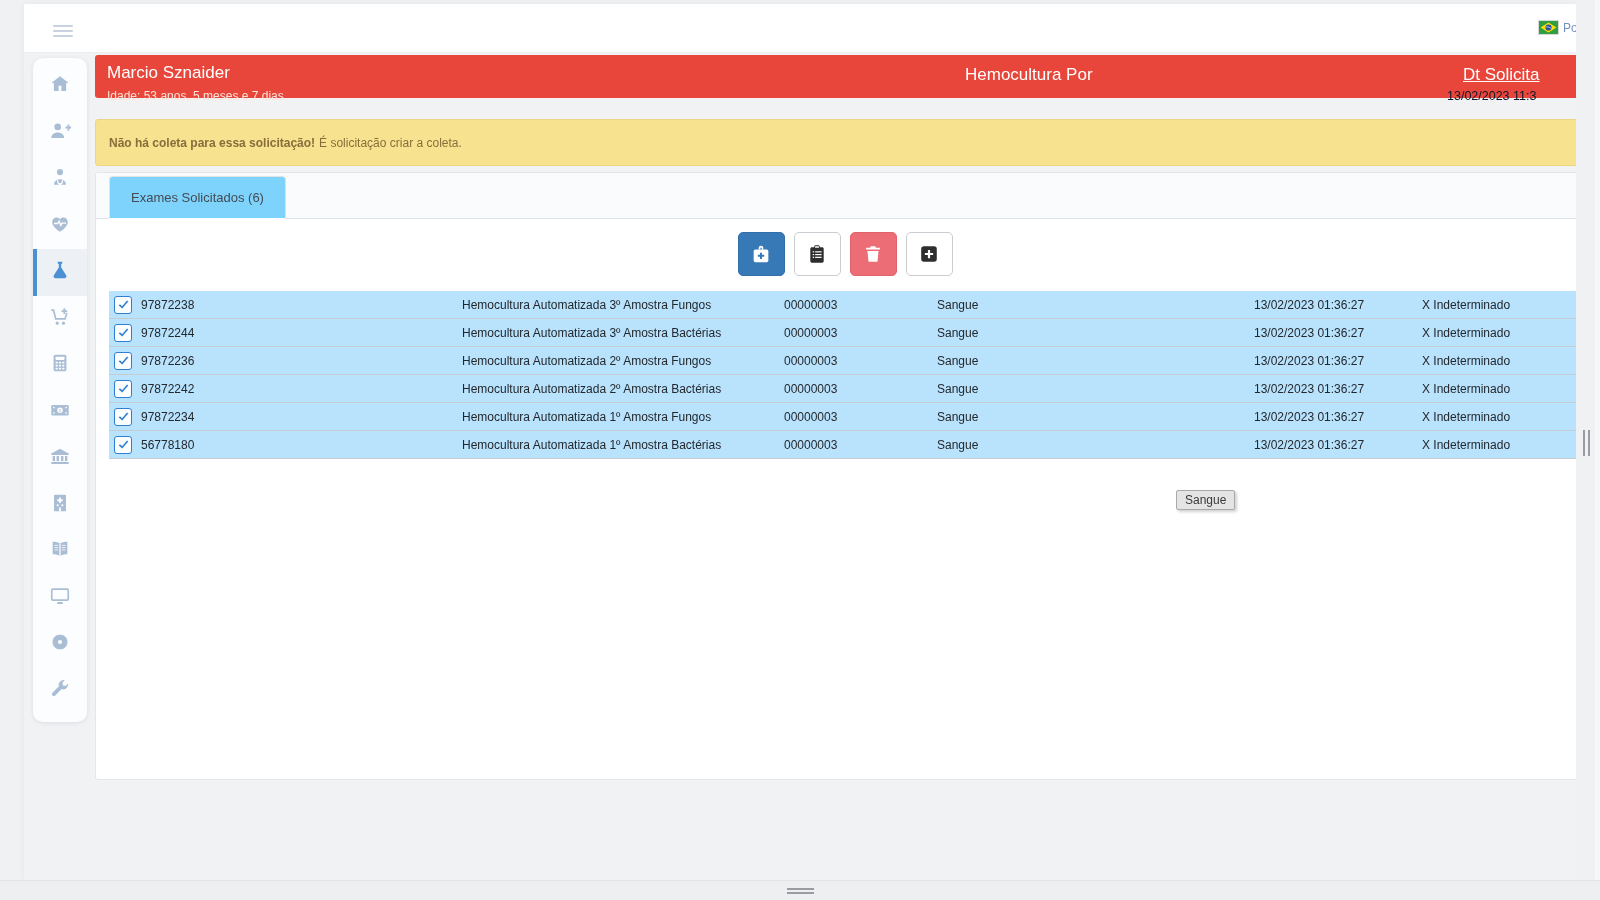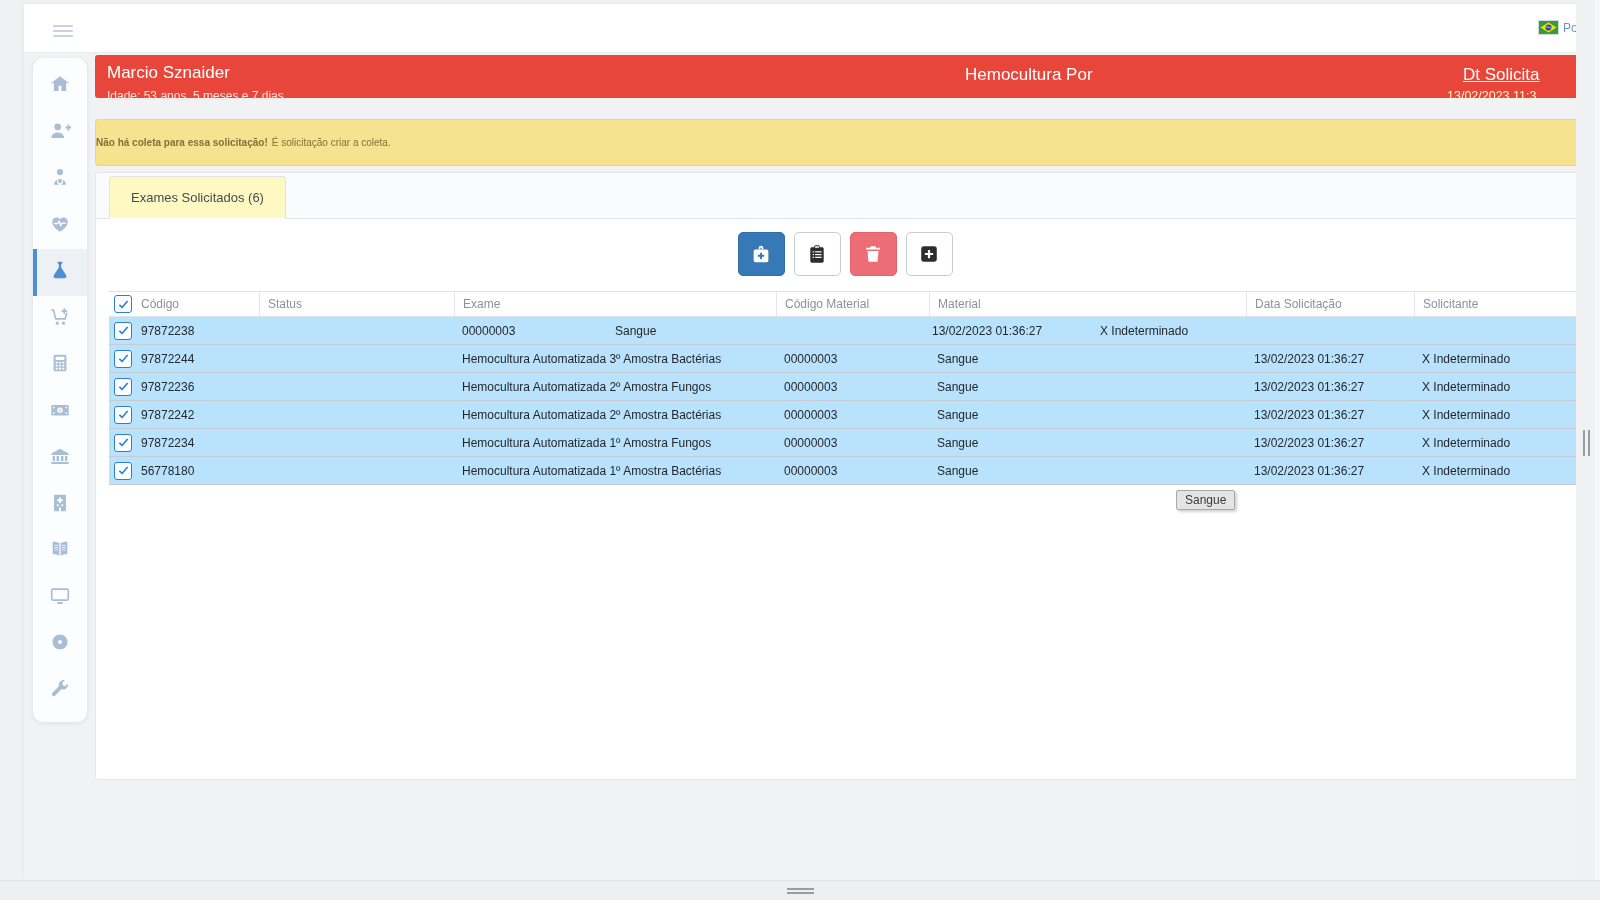--- a/index.html
+++ b/index.html
@@ -20,32 +20,32 @@
            box-shadow:0 1px 4px rgba(40,60,90,0.10);padding-top:5px;box-sizing:border-box;display:flex;flex-direction:column;}
   .side-item{height:46.5px;display:flex;align-items:center;justify-content:center;color:#a9bed4;cursor:pointer;}
   .side-item.active{background:#edf1f6;color:var(--active-icon,#4a90d2);box-shadow:inset 4px 0 0 var(--active-icon,#4a90d2);}
 
   
   .patient-banner{position:absolute;left:71px;top:51px;width:1500px;height:43px;background:var(--banner-red,#e8463a);color:#fff;border-radius:3px;}
   .pb-name{position:absolute;left:12px;top:8px;font-size:17px;}
   .pb-age{position:absolute;left:12px;top:34px;font-size:12px;color:#fbe3da;}
   .pb-center{position:absolute;left:870px;top:10px;font-size:17px;}
   .pb-date-label{position:absolute;left:1368px;top:10px;font-size:17px;white-space:nowrap;text-decoration:underline;}
-  .pb-date-value{position:absolute;left:1352px;top:34px;font-size:12.5px;color:#fef9c3;white-space:nowrap;text-align:center;}
+  .pb-date-value{position:absolute;left:1352px;top:34px;font-size:12.5px;color:#0f172a;white-space:nowrap;text-align:center;}
 
   
   .warning{position:absolute;left:71px;top:115px;width:1500px;height:47px;background:var(--warning-bg,#f6e28f);
-           border:1px solid #eed583;border-radius:3px;display:flex;align-items:center;padding-left:0;
-           box-sizing:border-box;font-size:10px;color:var(--warning-text,#8a6d3b);}
+           border:1px solid #eed583;border-radius:3px;display:flex;align-items:center;padding-left:13px;
+           box-sizing:border-box;font-size:12px;color:var(--warning-text,#8a6d3b);}
   .warning b{margin-right:4px;}
 
   
   .panel{position:absolute;left:71px;top:168px;width:1500px;height:608px;background:#fff;border:1px solid #e4e7ea;border-radius:3px;box-sizing:border-box;}
   .tabs{height:46px;background:#fafbfd;border-bottom:1px solid #dfe3e6;display:flex;align-items:flex-end;padding-left:13px;box-sizing:border-box;}
-  .tab{height:41px;background:#fef9c3;border:1px solid #dfe3e6;border-bottom:1px solid #fff;border-radius:4px 4px 0 0;
+  .tab{height:41px;background:#7dd3fc;border:1px solid #dfe3e6;border-bottom:1px solid #fff;border-radius:4px 4px 0 0;
        margin-bottom:-1px;padding:0 21px;display:flex;align-items:center;font-size:13px;color:#454b52;position:relative;z-index:2;cursor:pointer;}
 
   .toolbar{display:flex;justify-content:center;gap:9px;margin-top:13px;}
   .tbtn{width:47px;height:44px;border-radius:5px;display:flex;align-items:center;justify-content:center;cursor:pointer;border:1px solid transparent;background:#fff;padding:0;}
   .tbtn.primary{background:var(--primary-button,#3778b7);border-color:#336ea8;}
   .tbtn.light{background:#fff;border-color:#c9ccd0;}
   .tbtn.danger{background:var(--danger-button,#ec6d75);border-color:#e2626c;}
 
   
   .extable{margin:15px 13px 0;}
@@ -283,47 +283,32 @@
           <button class="tbtn light">
             <span style="display: flex;">
               <svg viewBox="0 0 24 24" width="22" height="22">
                 <rect x="3.5" y="3.5" width="17" height="17" rx="3" fill="#2e2e2e"></rect>
                 <path fill="#fff" d="M10.8 7.5h2.4v3.3h3.3v2.4h-3.3v3.3h-2.4v-3.3H7.5v-2.4h3.3z"></path>
               </svg>
             </span>
           </button>
         </div>
       <div class="extable">
-        <div class="trow thead">
-            <div class="cell c0">
-              <span class="checkbox">
-                <svg viewBox="0 0 12 12" width="11" height="11">
-                  <path d="M1.5 6.5l3 2.7 6-7" fill="none" stroke="#2e7fd2" stroke-width="1.8"></path>
-                </svg>
-              </span>
-            </div>
-            <div class="cell c1">Código</div>
-            <div class="cell c2 sep">Status</div>
-            <div class="cell c3 sep">Exame</div>
-            <div class="cell c4 sep">Código Material</div>
-            <div class="cell c5 sep">Material</div>
-            <div class="cell c6 sep">Data Solicitação</div>
-            <div class="cell c7 sep">Solicitante</div>
-          </div>
         <div>
             <div class="trow drow">
               <div class="cell c0">
                 <span class="checkbox">
                   <svg viewBox="0 0 12 12" width="11" height="11">
                     <path d="M1.5 6.5l3 2.7 6-7" fill="none" stroke="#2e7fd2" stroke-width="1.8"></path>
                   </svg>
                 </span>
               </div>
               <div class="cell c1">97872238</div>
               <div class="cell c2"></div>
+              <div class="cell c3">Hemocultura Automatizada 3º Amostra Fungos</div>
               <div class="cell c4">00000003</div>
               <div class="cell c5">Sangue</div>
               <div class="cell c6">13/02/2023 01:36:27</div>
               <div class="cell c7">X Indeterminado</div>
             </div>
             <div class="trow drow">
               <div class="cell c0">
                 <span class="checkbox">
                   <svg viewBox="0 0 12 12" width="11" height="11">
                     <path d="M1.5 6.5l3 2.7 6-7" fill="none" stroke="#2e7fd2" stroke-width="1.8"></path>

